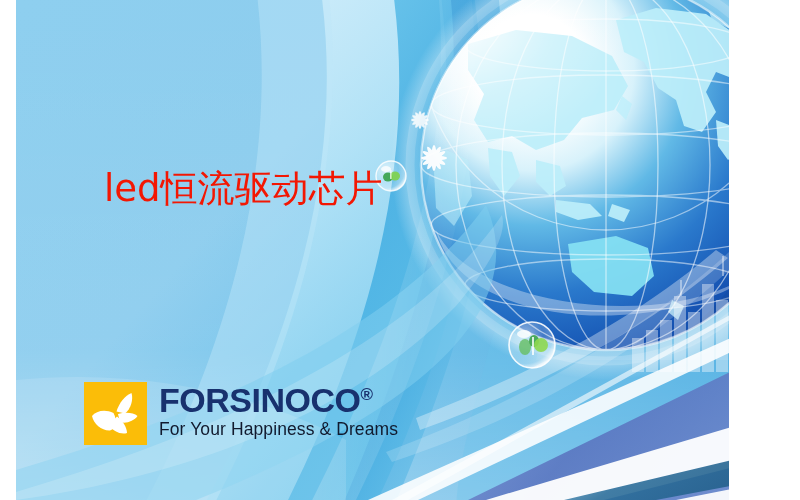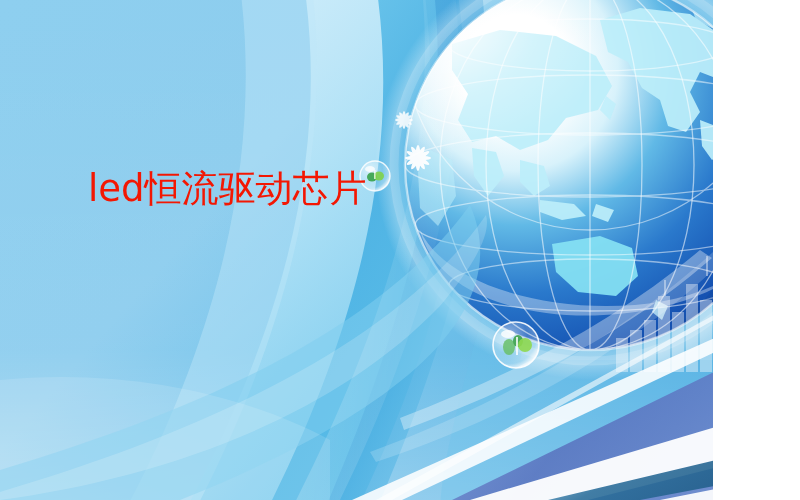--- a/index.html
+++ b/index.html
@@ -6,20 +6,21 @@
   * { margin:0; padding:0; box-sizing:border-box; }
   html,body{
     width:800px; height:500px; overflow:hidden;
     font-family:"Liberation Sans","DejaVu Sans",sans-serif;
   }
   #banner{
     position:relative;
     width:713px; height:500px;
     overflow:hidden;
     background:#8ccdef;
+    margin-left:16px;
   }
   #art{ position:absolute; inset:0; width:800px; height:500px; display:block; }
 
   
   .headline{
     position:absolute;
     left:0; top:0;
     z-index:40;
     color:#f31703;
     font-family:"DejaVu Sans","Liberation Sans",sans-serif;
@@ -343,14 +344,37 @@
         </g>
         <ellipse cx="-7" cy="-10" rx="6" ry="3.5" fill="#ffffff" opacity="0.8"></ellipse>
       </g>
 
       <path d="M 0,380 C 120,368 240,392 330,440 L 330,500 L 0,500 Z" fill="#ffffff" opacity="0.13"></path>
     </g>
   </svg>
 
   <div class="headline" id="headline-line-1">led恒流驱动芯片</div>
 
+  <div id="logo">
+
+    <div id="logo-mark">
+      <svg viewBox="0 0 63 63" xmlns="http://www.w3.org/2000/svg">
+
+        <path d="M32.5,29.5 C35,21 41,13.5 47.5,11 C49.5,17 47,27 41,31.5 Z" fill="#ffffff"></path>
+
+        <path d="M34,32 C41,30 49.5,30.5 53.5,34 C50,39 42,42 36,40 Z" fill="#ffffff"></path>
+
+        <path d="M33,34.5 C38,38 43,45 43,51 C37,53 28,49 25,43 Z" fill="#ffffff"></path>
+
+        <path d="M29.5,31 C21,27 12,29 8,34 C9.5,42 18,49 26,48.5 C32,47 33.5,38 29.5,31 Z" fill="#ffffff"></path>
+      </svg>
+    </div>
+
+    <div id="logo-text">
+      <div id="logo-wordmark">
+        <span>FORSINOCO</span><span class="reg">®</span>
+      </div>
+      <div id="logo-tagline">For Your Happiness &amp; Dreams</div>
+    </div>
+
+  </div>
 
 </div>
 
 </body></html>

